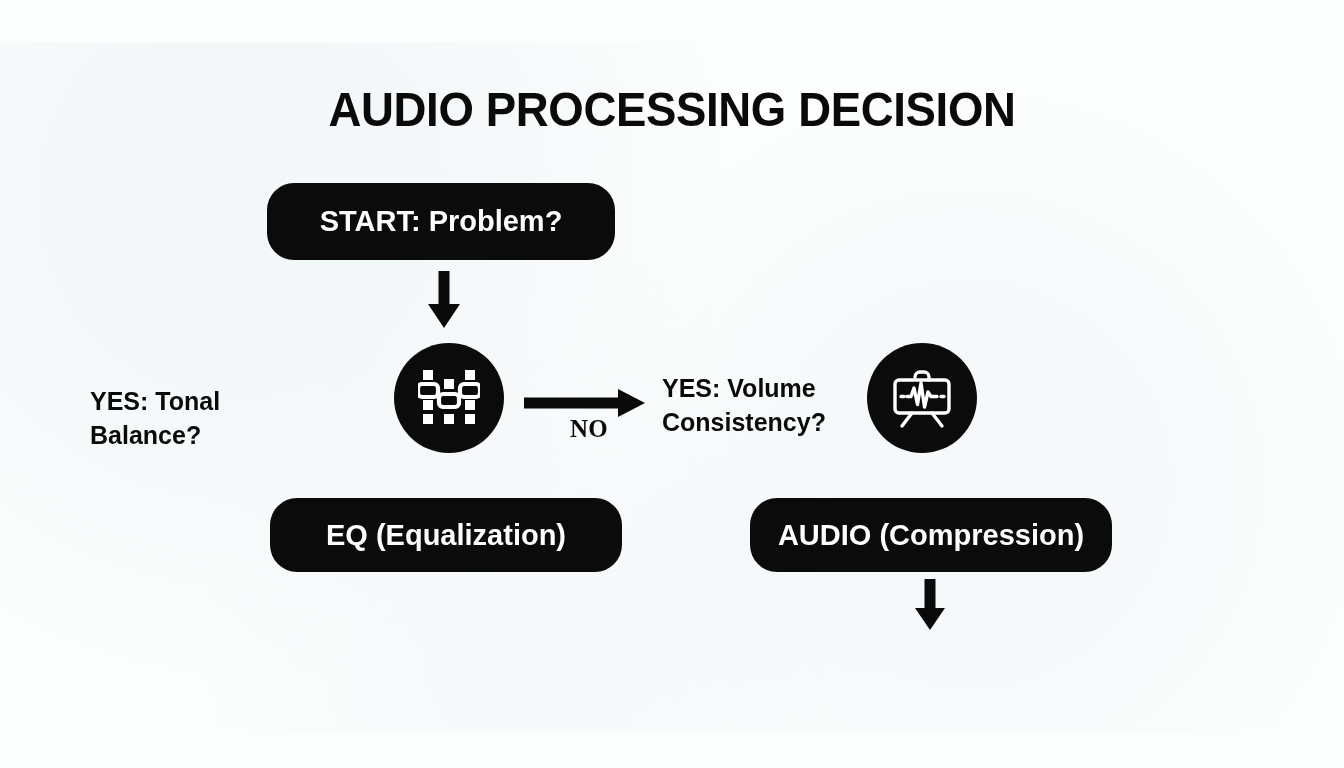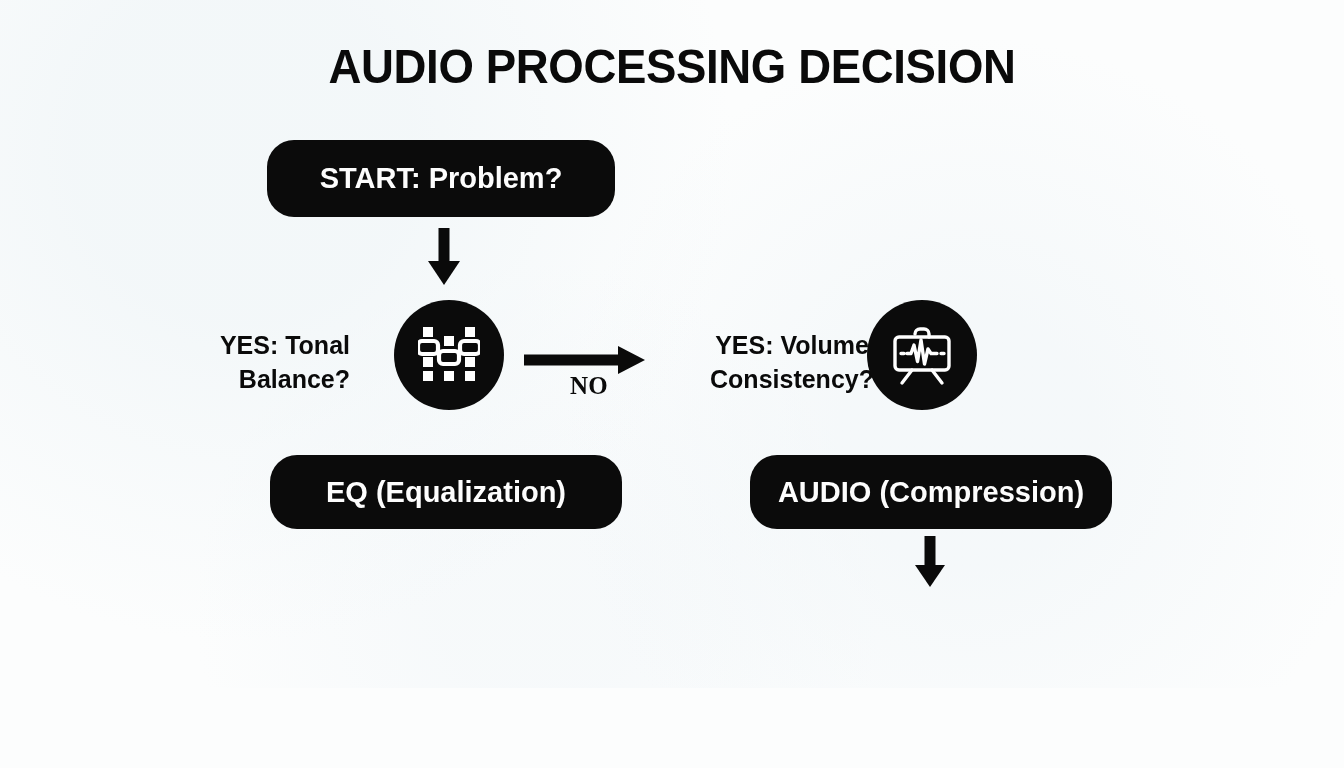--- a/index.html
+++ b/index.html
@@ -12,20 +12,21 @@
   }
 
   #canvas {
     position:relative;
     width:1344px; height:688px;
     background:
       radial-gradient(circle at 18% 22%, rgba(236,243,246,.55) 0 14%, rgba(0,0,0,0) 40%),
       radial-gradient(circle at 72% 64%, rgba(238,244,247,.50) 0 12%, rgba(0,0,0,0) 38%),
       radial-gradient(circle at 40% 88%, rgba(240,245,248,.45) 0 10%, rgba(0,0,0,0) 34%),
       #fcfdfd;
+    margin-top: 43px;
   }
 
   
   .title {
     position:absolute;
     left:0; right:0;
     top:38px;
     text-align:center;
     font-size:49px;
     font-weight:700;
@@ -59,22 +60,22 @@
 
   
   .dec-label {
     position:absolute;
     font-size:25px;
     font-weight:700;
     line-height:1.34;
     color:#0a0a0a;
     font-family:"Liberation Sans", sans-serif;
   }
-  #label-tonal  { right:994px; top:329px; text-align:right; width:260px; }
-  #label-volume { left:662px;  top:329px; text-align:center;  width:260px; }
+  #label-tonal  { right:994px; top:342px; text-align:left; width:260px; }
+  #label-volume { left:662px;  top:329px; text-align:left;  width:260px; }
 
   
   .icon-badge {
     position:absolute;
     width:110px; height:110px;
     border-radius:50%;
     background:#0b0b0b;
     display:flex; align-items:center; justify-content:center;
   }
   #icon-eq-badge   { left:394px; top:300px; }

